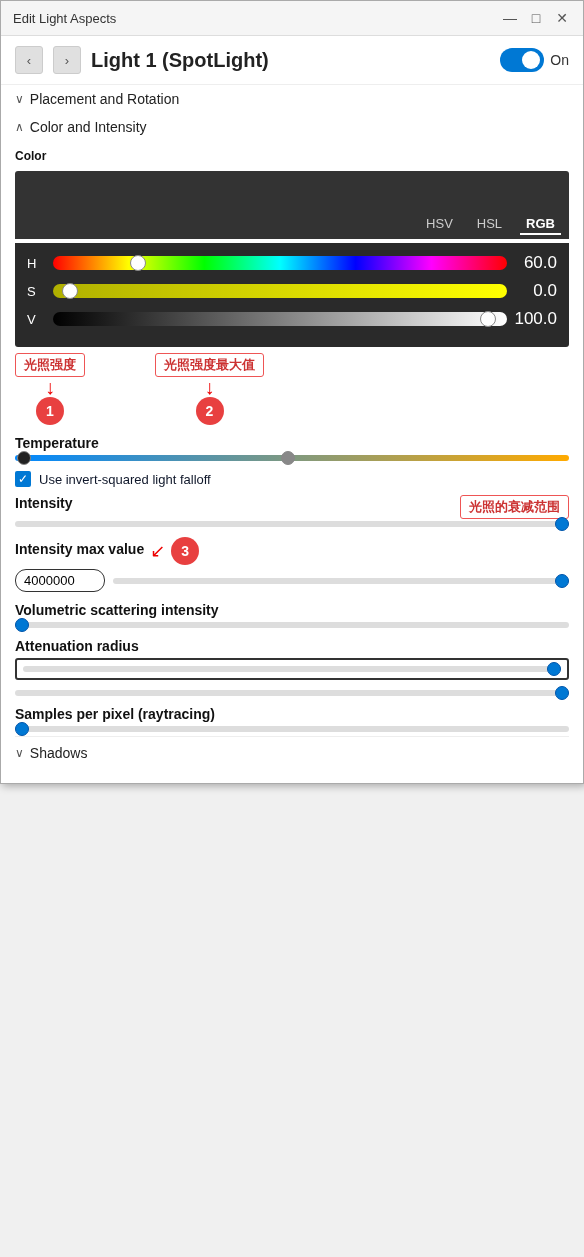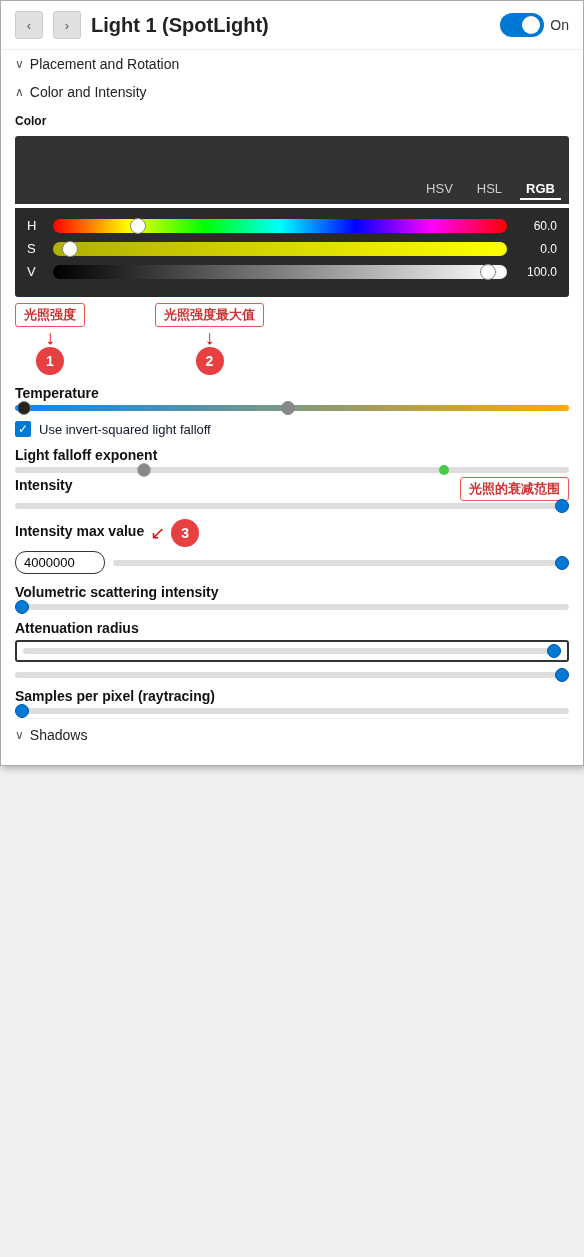--- a/index.html
+++ b/index.html
@@ -185,21 +185,21 @@
       width: 16px;
       height: 16px;
       background: white;
       border-radius: 50%;
       position: absolute;
       top: -1px;
       border: 1px solid #888;
     }
     .hsv-value {
       color: white;
-      font-size: 12px;
+      font-size: 17px;
       width: 50px;
       text-align: right;
     }
     .annotation-box {
       border: 1.5px solid #e55;
       border-radius: 3px;
       padding: 2px 8px;
       display: inline-block;
       color: #c33;
       font-size: 13px;
@@ -307,20 +307,30 @@
       color: #222;
       cursor: pointer;
       border-top: 1px solid #eee;
     }
   </style>
 </head>
 <body>
 
 <div class="window">
 
+  <div class="title-bar">
+    <div class="title-bar-left">
+      <span class="title-text">Edit Light Aspects</span>
+    </div>
+    <div class="title-controls">
+      <div class="title-btn">—</div>
+      <div class="title-btn">□</div>
+      <div class="title-btn">✕</div>
+    </div>
+  </div>
 
   <div class="header-row">
     <div class="nav-btn">‹</div>
     <div class="nav-btn">›</div>
     <div class="light-title">Light 1 (SpotLight)</div>
     <div class="toggle-container">
       <div class="toggle-switch"></div>
       <span class="toggle-label">On</span>
     </div>
   </div>
@@ -397,31 +407,20 @@
           </div>
         </div>
       </div>
     </div>
 
     <div class="checkbox-row">
       <div class="checkbox"></div>
       <span class="checkbox-label">Use invert-squared light falloff</span>
     </div>
 
-    <div class="prop-section">
-      <div class="prop-label">Light falloff exponent</div>
-      <div style="position:relative; width:100%; margin-bottom:4px;">
-        <div class="falloff-slider">
-          <div style="width:14px; height:14px; background:#888; border-radius:50%; position:absolute; top:-4px; left:22%; border:1px solid #aaa;"></div>
-        </div>
-        <div style="position:absolute; right:120px; top:-6px;">
-          <div class="dot-green"></div>
-        </div>
-      </div>
-    </div>
 
     <div style="display:flex; align-items:flex-start; justify-content:space-between; margin-bottom:2px;">
       <div class="prop-label">Intensity</div>
       <div class="annotation-box">光照的衰减范围</div>
     </div>
     <div style="position:relative; width:100%; margin-bottom:10px;">
       <div class="full-slider">
         <div style="width:14px; height:14px; background:#0078d4; border-radius:50%; position:absolute; top:-4px; right:0; border:1px solid #0055aa;"></div>
       </div>
     </div>

